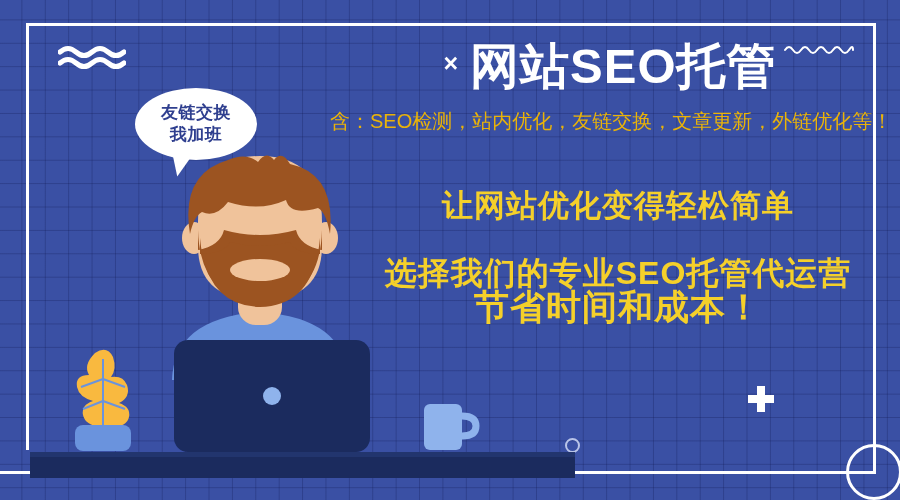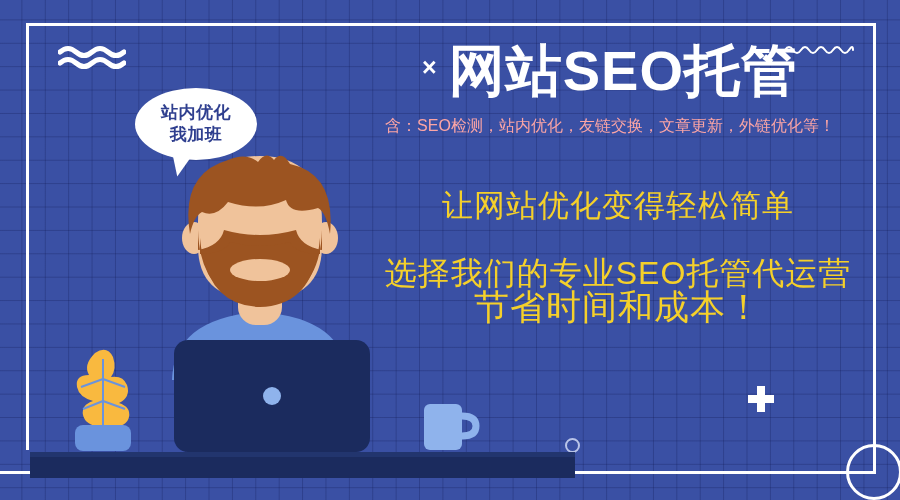--- a/index.html
+++ b/index.html
@@ -91,45 +91,45 @@
   }
   #title-x {
     color: #ffffff;
     font-size: 25px;
     font-weight: bold;
     line-height: 1;
     padding-bottom: 6px;
   }
   #main-title {
     color: #ffffff;
-    font-size: 56px;
+    font-size: 49px;
     font-weight: bold;
     letter-spacing: 1px;
     line-height: 1.1;
     white-space: nowrap;
   }
   #subtitle {
-    color: #fca5a5;
-    font-size: 16px;
+    color: #eab308;
+    font-size: 20px;
     margin-top: 14px;
     letter-spacing: 0px;
     white-space: nowrap;
   }
   
   #slogan {
     position: absolute;
     left: 330px;
     top: 190px;
     width: 560px;
     text-align: center;
     color: #f5d02a;
   }
   .slogan-line {
     font-size: 31px;
-    font-weight: normal;
+    font-weight: bold;
     letter-spacing: 1px;
     line-height: 1;
     white-space: nowrap;
     padding-left: 16px;
   }
   #slogan-1 { margin-bottom: 36px; }
   #slogan-2 { font-size: 32px; }
   #slogan-3 { font-size: 35px; }
 
   
@@ -226,21 +226,21 @@
   </div>
 
   <div id="slogan">
     <div class="slogan-line" id="slogan-1">让网站优化变得轻松简单</div>
     <div class="slogan-line" id="slogan-2">选择我们的专业SEO托管代运营</div>
     <div class="slogan-line" id="slogan-3">节省时间和成本！</div>
   </div>
 
   <div id="bubble-tail"></div>
   <div id="speech-bubble">
-    <div class="bline">站内优化</div>
+    <div class="bline">友链交换</div>
     <div class="bline">我加班</div>
   </div>
 
   <svg id="person" width="220" height="230" viewBox="0 0 220 230">
 
     <path d="M22 230 Q 24 168 110 162 Q 196 168 198 230 Z" fill="#6a93dd"></path>
 
     <rect x="88" y="120" width="44" height="55" rx="18" fill="#f0c39b"></rect>
 
     <ellipse cx="44" cy="88" rx="12" ry="16" fill="#f0c39b"></ellipse>

